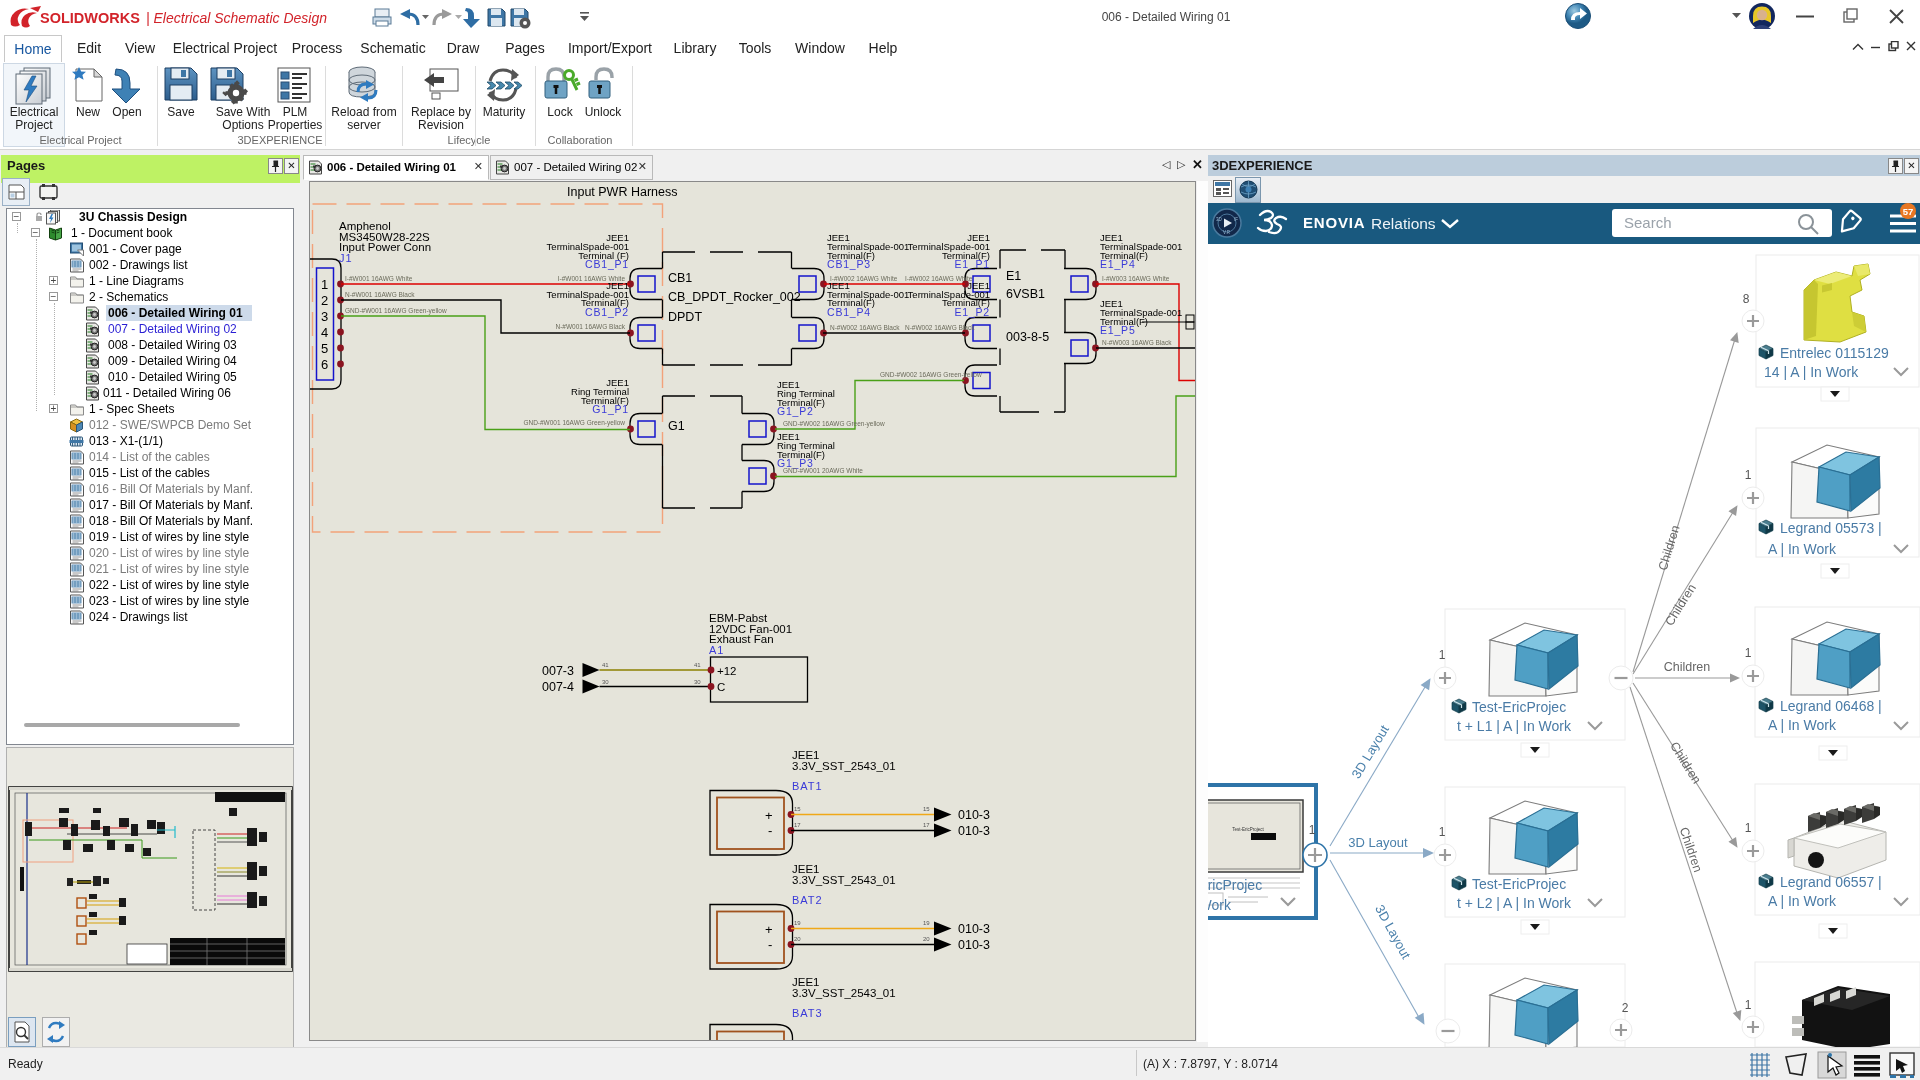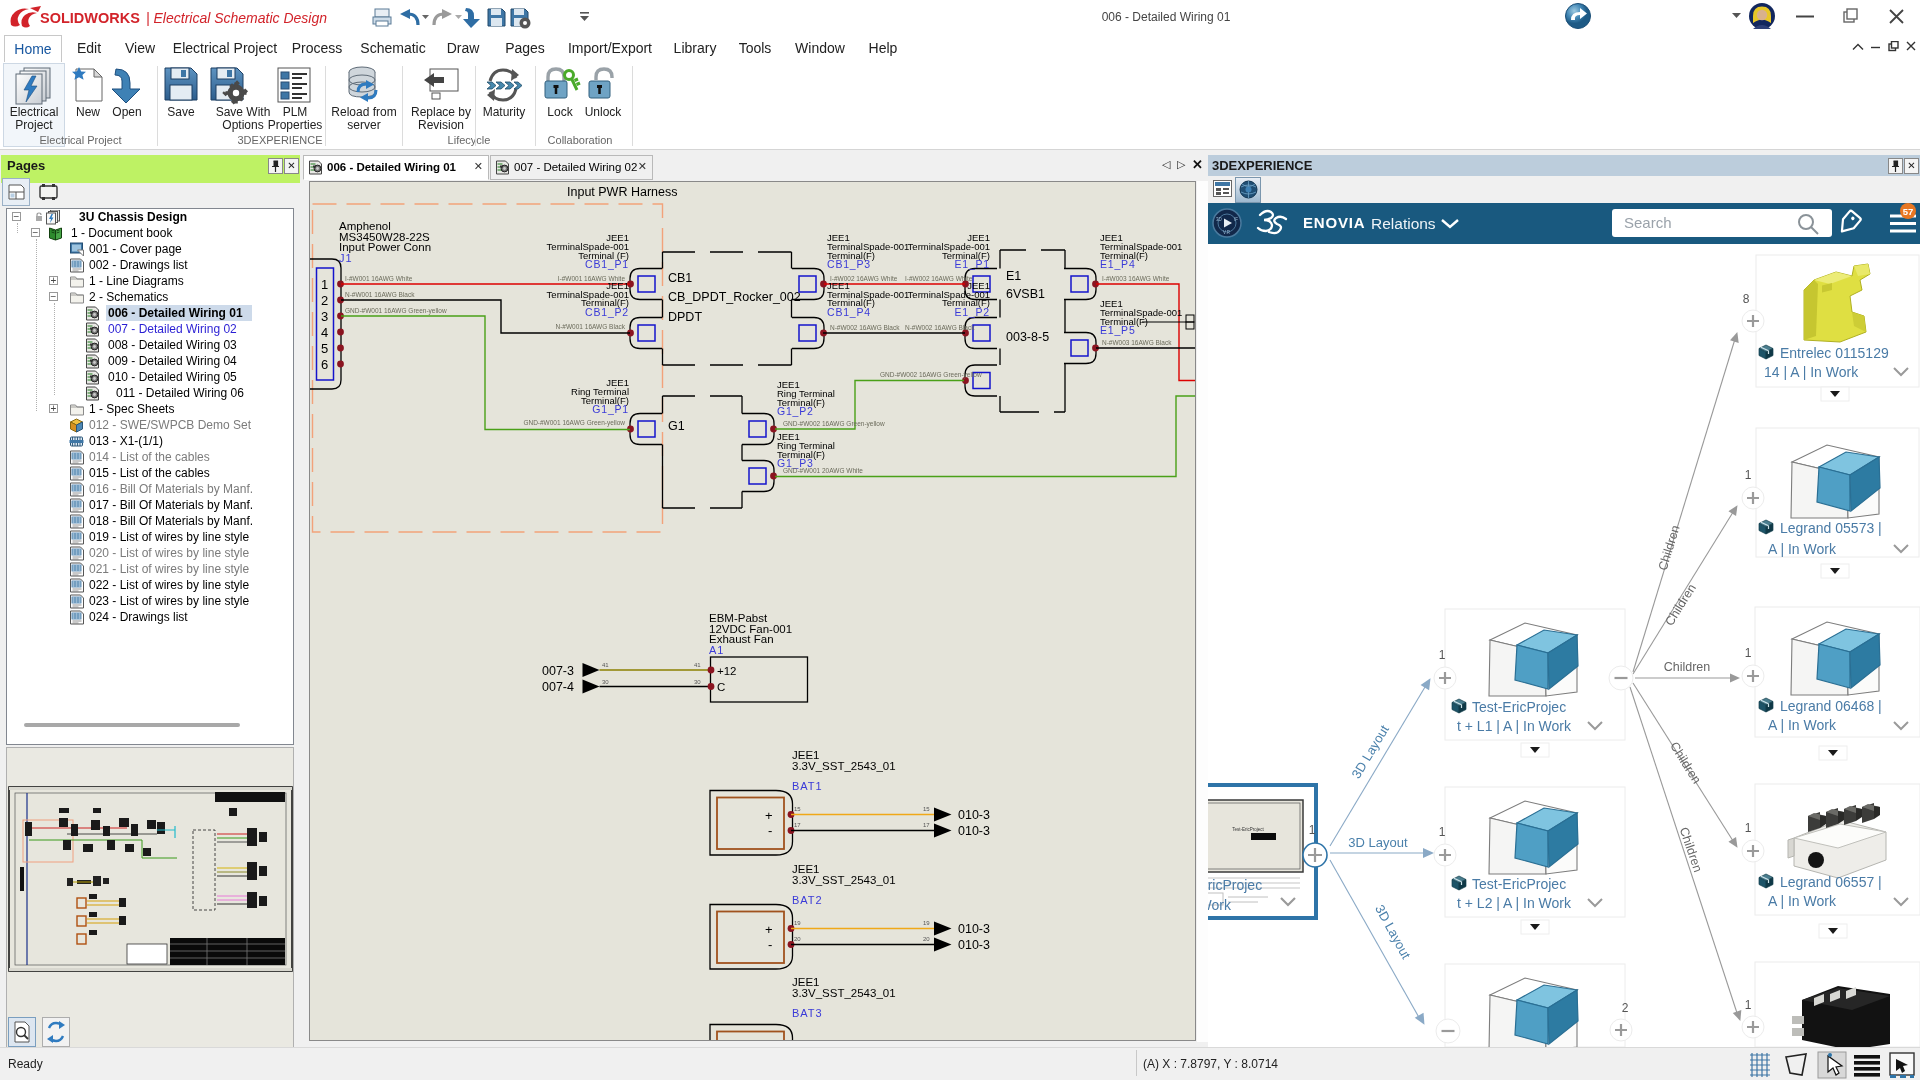--- a/index.html
+++ b/index.html
@@ -447,21 +447,21 @@
       <div class="trow" style="top:160px">
           <svg class="ico" style="left:78px" width="16" height="15" viewBox="0 0 15 15">
             <use href="#ic-schem"></use>
           </svg>
           <span class="txt" style="left:101px">010 - Detailed Wiring 05</span>
         </div>
       <div class="trow" style="top:176px">
           <svg class="ico" style="left:78px" width="16" height="15" viewBox="0 0 15 15">
             <use href="#ic-schem"></use>
           </svg>
-          <span class="txt" style="left:109px">011 - Detailed Wiring 06</span>
+          <span class="txt" style="left:96px">011 - Detailed Wiring 06</span>
         </div>
       <div class="trow" style="top:192px">
           <span class="eb" style="left:42px">+</span>
           <svg class="ico" style="left:62px" width="16" height="15" viewBox="0 0 15 15">
             <use href="#ic-folder"></use>
           </svg>
           <span class="txt" style="left:82px">1 - Spec Sheets</span>
         </div>
       <div class="trow" style="top:208px">
           <svg class="ico" style="left:62px" width="16" height="15" viewBox="0 0 15 15">

